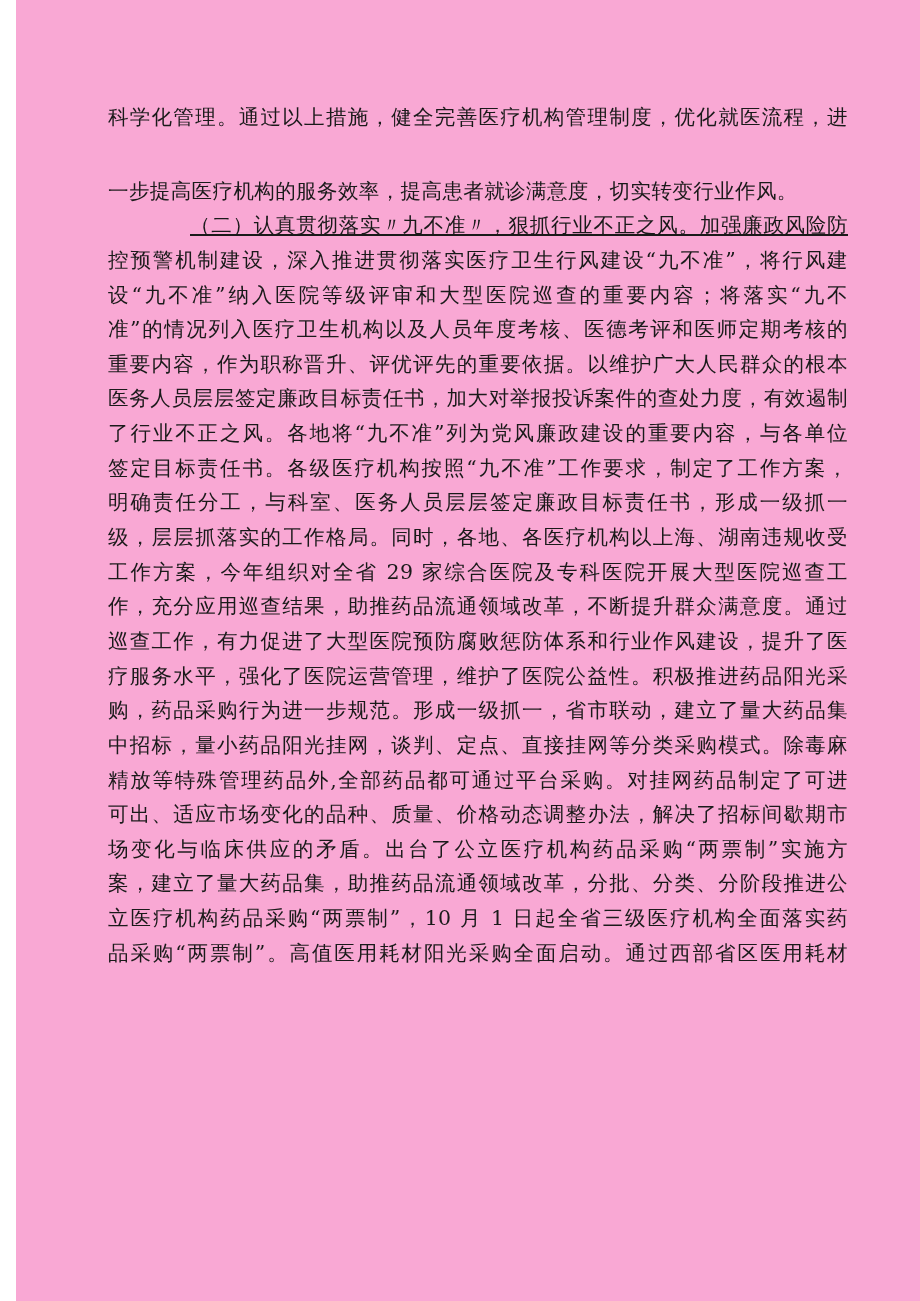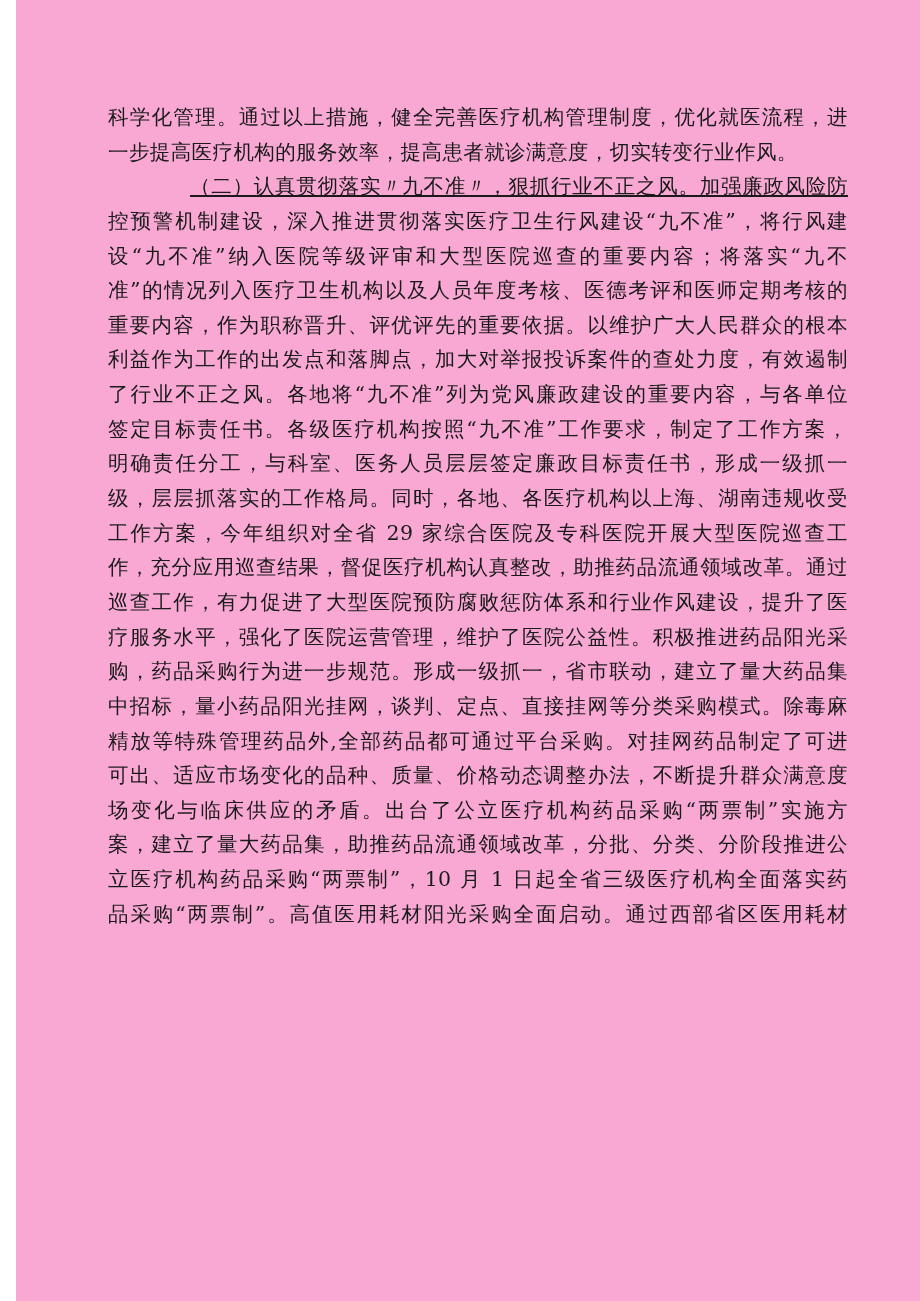--- a/index.html
+++ b/index.html
@@ -35,49 +35,50 @@
     .line {
       display: block;
       white-space: nowrap;
       height: 34.65px;
       text-align: justify;
       text-align-last: justify;
       overflow: visible;
     }
     .line.last {
       text-align-last: left;
+      margin-top: 39px;
     }
     .line.indent {
       padding-left: 82px;
       text-decoration: underline;
     }
   </style>
 </head>
 <body>
 
 <div class="page">
   <div class="text-block">
     <span class="line">科学化管理。通过以上措施，健全完善医疗机构管理制度，优化就医流程，进</span>
     <span class="line last">一步提高医疗机构的服务效率，提高患者就诊满意度，切实转变行业作风。</span>
     <span class="line indent">（二）认真贯彻落实〃九不准〃，狠抓行业不正之风。加强廉政风险防</span>
     <span class="line">控预警机制建设，深入推进贯彻落实医疗卫生行风建设“九不准”，将行风建</span>
     <span class="line">设“九不准”纳入医院等级评审和大型医院巡查的重要内容；将落实“九不</span>
     <span class="line">准”的情况列入医疗卫生机构以及人员年度考核、医德考评和医师定期考核的</span>
     <span class="line">重要内容，作为职称晋升、评优评先的重要依据。以维护广大人民群众的根本</span>
-    <span class="line">利益作为工作的出发点和落脚点，加大对举报投诉案件的查处力度，有效遏制</span>
+    <span class="line">医务人员层层签定廉政目标责任书，加大对举报投诉案件的查处力度，有效遏制</span>
     <span class="line">了行业不正之风。各地将“九不准”列为党风廉政建设的重要内容，与各单位</span>
     <span class="line">签定目标责任书。各级医疗机构按照“九不准”工作要求，制定了工作方案，</span>
     <span class="line">明确责任分工，与科室、医务人员层层签定廉政目标责任书，形成一级抓一</span>
     <span class="line">级，层层抓落实的工作格局。同时，各地、各医疗机构以上海、湖南违规收受</span>
     <span class="line">工作方案，今年组织对全省 29 家综合医院及专科医院开展大型医院巡查工</span>
-    <span class="line">作，充分应用巡查结果，督促医疗机构认真整改，助推药品流通领域改革。通过</span>
+    <span class="line">作，充分应用巡查结果，助推药品流通领域改革，不断提升群众满意度。通过</span>
     <span class="line">巡查工作，有力促进了大型医院预防腐败惩防体系和行业作风建设，提升了医</span>
     <span class="line">疗服务水平，强化了医院运营管理，维护了医院公益性。积极推进药品阳光采</span>
     <span class="line">购，药品采购行为进一步规范。形成一级抓一，省市联动，建立了量大药品集</span>
     <span class="line">中招标，量小药品阳光挂网，谈判、定点、直接挂网等分类采购模式。除毒麻</span>
     <span class="line">精放等特殊管理药品外,全部药品都可通过平台采购。对挂网药品制定了可进</span>
-    <span class="line">可出、适应市场变化的品种、质量、价格动态调整办法，不断提升群众满意度</span>
+    <span class="line">可出、适应市场变化的品种、质量、价格动态调整办法，解决了招标间歇期市</span>
     <span class="line">场变化与临床供应的矛盾。出台了公立医疗机构药品采购“两票制”实施方</span>
     <span class="line">案，建立了量大药品集，助推药品流通领域改革，分批、分类、分阶段推进公</span>
     <span class="line">立医疗机构药品采购“两票制”，10 月 1 日起全省三级医疗机构全面落实药</span>
     <span class="line">品采购“两票制”。高值医用耗材阳光采购全面启动。通过西部省区医用耗材</span>
   </div>
 </div>
 
 </body></html>

